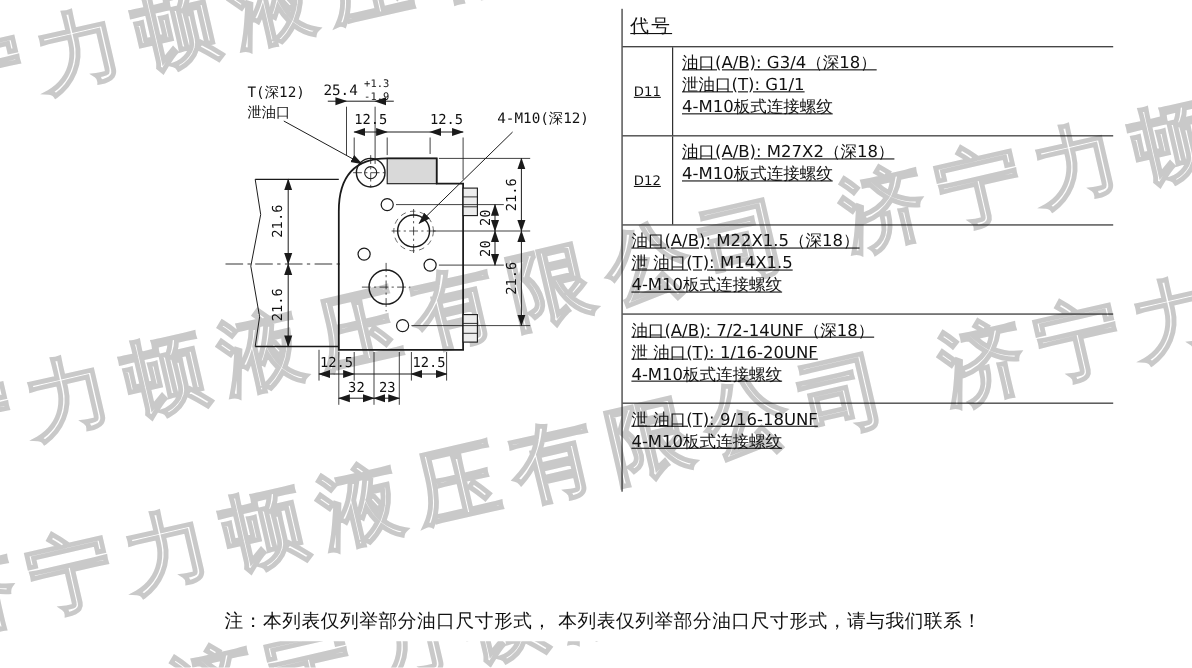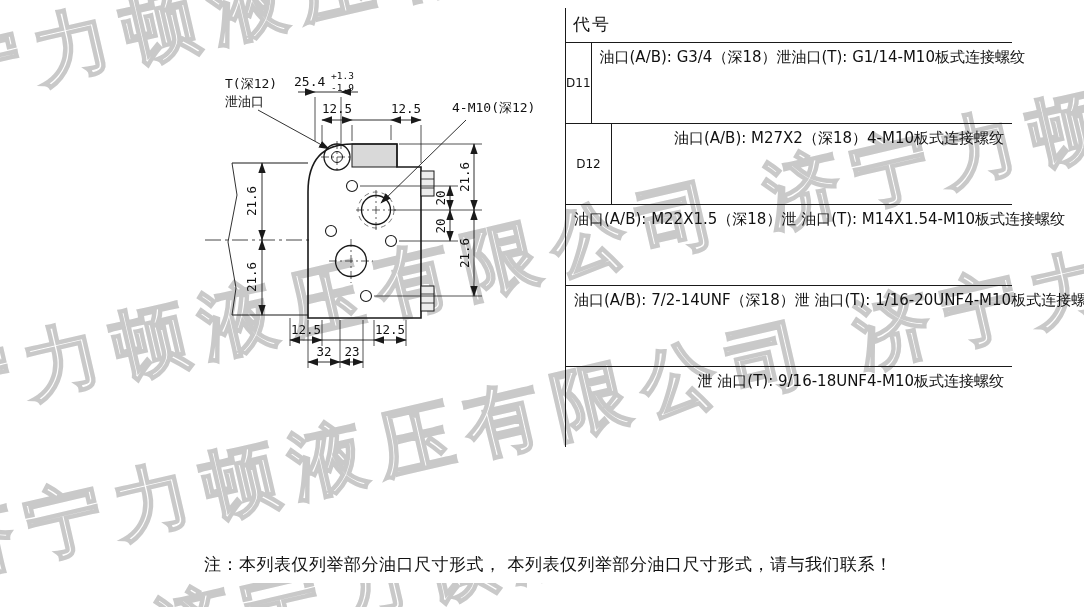--- a/index.html
+++ b/index.html
@@ -13,26 +13,26 @@
         transform-origin:left center; z-index:0; user-select:none; }
   .wm-clip { position:absolute; left:140px; top:583px; width:640px; height:24px; overflow:hidden; z-index:0; }
   .wm-clip .wm { position:absolute; left:6px; top:2px; transform-origin:left top; }
 
   
   .drawing-svg { position:absolute; left:0; top:0; z-index:1; }
   .drawing-svg text { font-family:"DejaVu Sans Mono","Liberation Mono",monospace; fill:#111; }
 
   
   .spec-table { position:absolute; left:565px; top:8px; width:447px; z-index:2;
-                border-left:1.5px solid #1a1a1a; }
+                border-left:1.5px solid #1a1a1a;text-decoration:underline; }
   .spec-header { height:34px; line-height:32px; padding-left:7px; font-size:17px; letter-spacing:2px; }
   .spec-row { display:flex; height:81px; border-top:1.2px solid #1a1a1a; }
   .code-cell { width:46px; border-right:1.2px solid #1a1a1a; display:flex; align-items:center;
                justify-content:center; font-size:12px; }
-  .desc-cell { flex:1; display:flex; flex-direction:row; justify-content:flex-end;
+  .desc-cell { flex:1; display:flex; flex-direction:column; justify-content:flex-start;
                padding:4px 8px; font-size:15px; }
   .desc-line { line-height:20px; white-space:nowrap; }
 
   
   .note { position:absolute; left:204px; top:553px; z-index:2; font-size:17px; letter-spacing:0.5px; }
 </style>
 </head>
 <body>
 
 <div class="screen">

